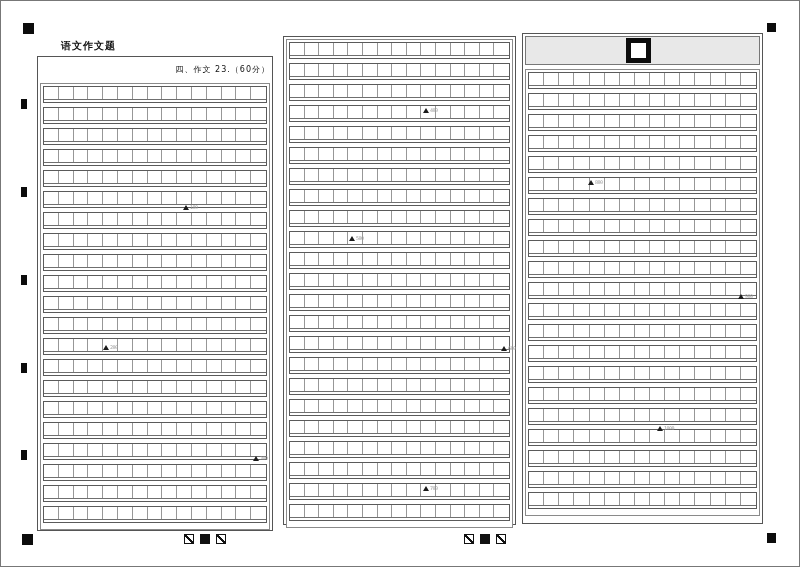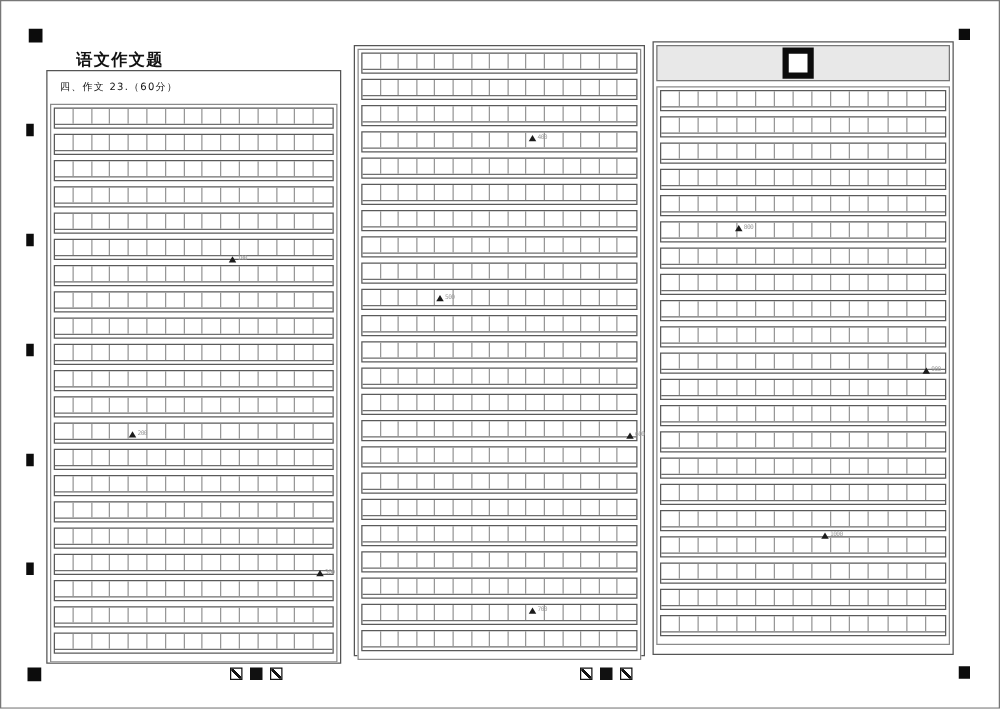--- a/index.html
+++ b/index.html
@@ -9,29 +9,29 @@
 
   
   .regmark{position:absolute;background:#0c0c0c;}
   #reg-tl{left:22px;top:22px;width:11px;height:11px;}
   #reg-tr{left:766px;top:22px;width:9px;height:9px;}
   #reg-bl{left:21px;top:533px;width:11px;height:11px;}
   #reg-br{left:766px;top:532px;width:9px;height:10px;}
   .timing{position:absolute;left:20px;width:6px;height:10px;background:#0c0c0c;}
 
   
-  .sec-title{position:absolute;left:60px;top:38px;font-size:13px;font-weight:bold;letter-spacing:1px;}
+  .sec-title{position:absolute;left:60px;top:38px;font-size:10px;font-weight:bold;letter-spacing:1px;}
 
   
   .col{position:absolute;box-sizing:border-box;border:1px solid #555;background:#fff;padding:2px;}
   #col1{left:36px;top:55px;width:236px;height:475px;}
   #col2{left:282px;top:35px;width:233px;height:489px;}
   #col3{left:521px;top:32px;width:241px;height:491px;}
 
-  .question{height:24px;line-height:22px;padding-left:8px;font-size:8px;letter-spacing:1px;}
+  .question{height:24px;line-height:22px;padding-left:8px;font-size:8px;letter-spacing:1px;text-align:right;}
 
   .gridwrap{position:relative;border:1px solid #8a8a8a;padding:2px;background:#fff;}
 
   
   .grow{box-sizing:border-box;height:17px;border:1px solid #5a5a5a;margin-bottom:4px;background:#fff;}
   .grow:last-child{margin-bottom:0;}
   .cells{display:grid;grid-template-columns:repeat(15,1fr);height:12px;border-bottom:1px solid #6f6f6f;}
   .cells span{border-right:1px solid #979797;}
   .cells span:last-child{border-right:none;}
 

